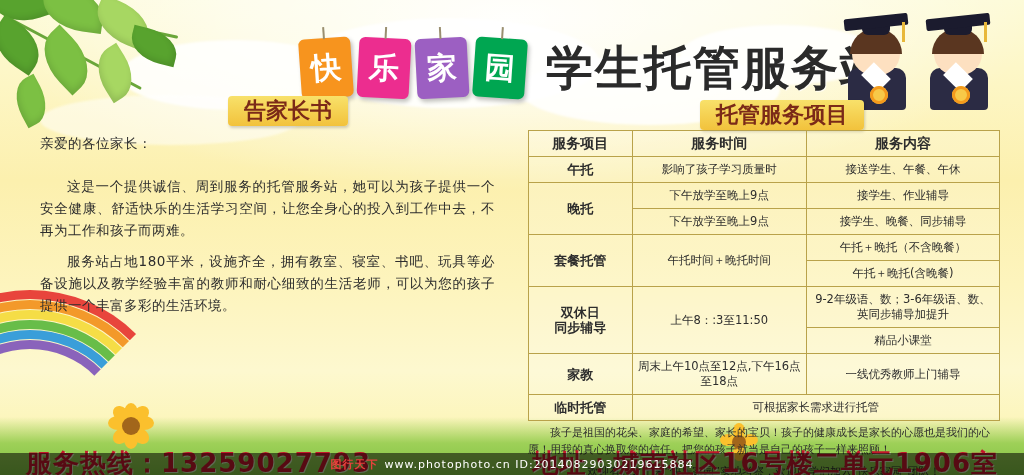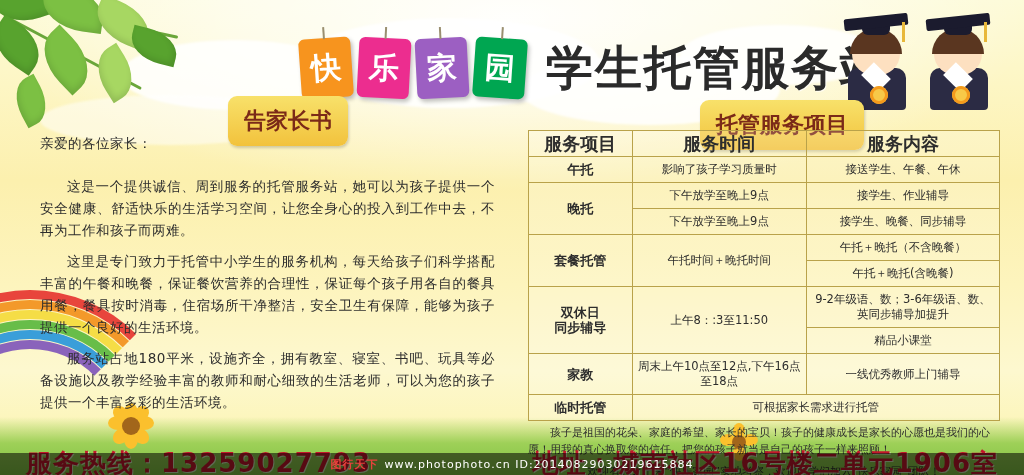--- a/index.html
+++ b/index.html
@@ -68,43 +68,43 @@
   .g-cap  { position:absolute; left:4px; top:6px; width:64px; height:12px; background:#1b1b2e; transform:rotate(-6deg); border-radius:2px; }
   .g-cap2 { position:absolute; left:22px; top:13px; width:28px; height:12px; background:#1b1b2e; border-radius:0 0 6px 6px; }
   .g-body { position:absolute; left:8px; top:58px; width:58px; height:42px; background:#2b2b44; border-radius:10px 10px 4px 4px; }
   .g-collar { position:absolute; left:24px; top:58px; width:24px; height:18px; background:#fff; transform:rotate(45deg); }
   .g-flower { position:absolute; left:30px; top:76px; width:18px; height:18px; border-radius:50%; background:#f7c948; box-shadow:0 0 0 3px #f49a1c inset; }
   .g-tassel { position:absolute; left:62px; top:12px; width:3px; height:20px; background:#e8b83a; }
 
   
   .sec-head {
     position:absolute; font-size:22px; font-weight:bold; color:#7b2a18;
-    padding:10px 16px; background:linear-gradient(to bottom,#f8e16a,#f2c23c);
-    border-radius:9px; box-shadow:1px 2px 3px rgba(0,0,0,0.18);text-align:right;
+    padding:0 16px; background:linear-gradient(to bottom,#f8e16a,#f2c23c);
+    border-radius:4px; box-shadow:1px 2px 3px rgba(0,0,0,0.18);text-align:right;
   }
   #head-letter { left:228px; top:96px; }
   #head-table  { left:700px; top:100px; }
 
   
   .letter { position:absolute; left:40px; top:132px; width:455px; color:#2d2d2d; }
   .letter p {
     margin:0 0 9px 0; font-size:13.5px; line-height:22px;
     text-align:justify; letter-spacing:0.5px;
   }
   .letter p.indent { text-indent:2em; }
   .letter p.salute { text-indent:0; margin-bottom:21px; }
 
   
   .tablewrap { position:absolute; left:528px; top:130px; width:472px; }
   table { border-collapse:collapse; width:100%; background:rgba(255,255,255,0.18); }
   th, td {
     border:1px solid #b9a24a; font-size:11.5px; color:#2d2d2d;
     text-align:center; padding:5px 3px; line-height:15px;
   }
-  th { font-weight:bold; font-size:18px; height:26px; }
+  th { font-weight:bold; font-size:14px; height:26px; }
   td.cat { font-weight:bold; font-size:13px; }
 
   
   .notes { position:absolute; left:528px; top:424px; width:472px; }
   .notes p { margin:0 0 5px 0; font-size:11px; line-height:17px; color:#2d2d2d; text-indent:2em; }
   .notes p.center { text-indent:0; text-align:center; }
 
   
   .hotline {
     position:absolute; left:0; bottom:-8px; width:1024px; height:40px;
@@ -204,21 +204,20 @@
       <div class="g-tassel"></div>
   </div>
 </div>
 
 <div class="sec-head" id="head-letter">告家长书</div>
 <div class="sec-head" id="head-table">托管服务项目</div>
 
 <div class="letter">
   <p class="salute">亲爱的各位家长：</p>
   <p class="indent">这是一个提供诚信、周到服务的托管服务站，她可以为孩子提供一个安全健康、舒适快乐的生活学习空间，让您全身心的投入到工作中去，不再为工作和孩子而两难。</p>
-  <p class="indent">这里是专门致力于托管中小学生的服务机构，每天给孩子们科学搭配丰富的午餐和晚餐，保证餐饮营养的合理性，保证每个孩子用各自的餐具用餐，餐具按时消毒，住宿场所干净整洁，安全卫生有保障，能够为孩子提供一个良好的生活环境。</p>
   <p class="indent">服务站占地180平米，设施齐全，拥有教室、寝室、书吧、玩具等必备设施以及教学经验丰富的教师和耐心细致的生活老师，可以为您的孩子提供一个丰富多彩的生活环境。</p>
 
 </div>
 
 <div class="tablewrap">
   <table>
     <thead>
       <tr>
         <th style="width:22%">服务项目</th>
         <th style="width:37%">服务时间</th>

